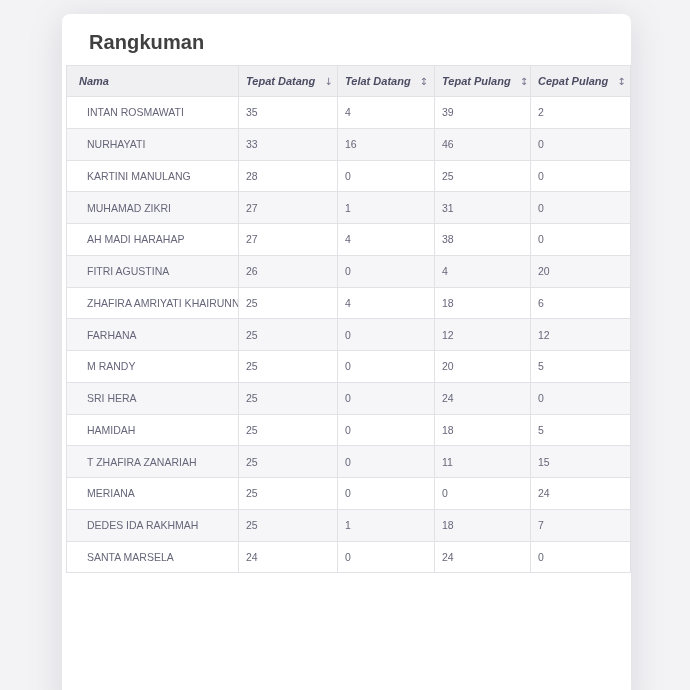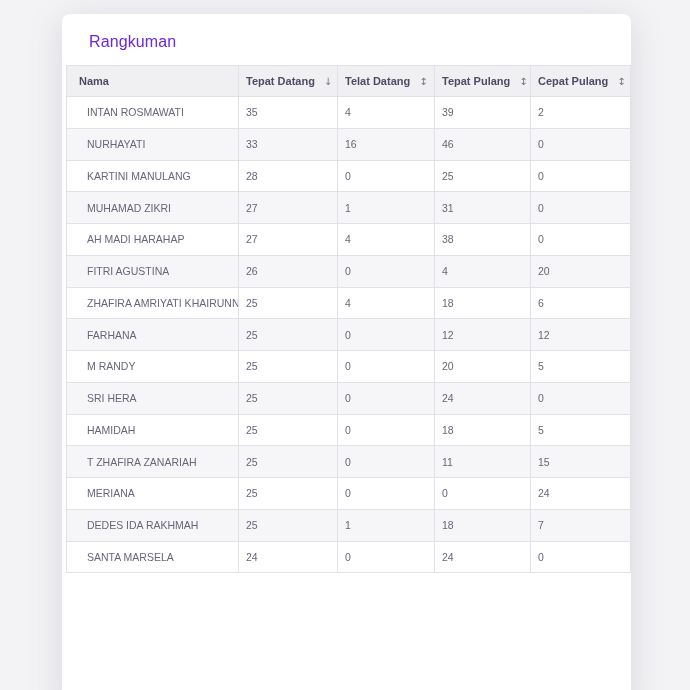--- a/index.html
+++ b/index.html
@@ -17,24 +17,24 @@
     position: absolute;
     left: 62px; top: 14px;
     width: 569px; height: 700px;
     background: #ffffff;
     border-radius: 8px;
     box-shadow: 0 6px 34px rgba(110, 110, 140, 0.20);
     padding-top: 21px;
   }
   .card-title {
     margin-left: 27px;
-    font-size: 16px;
+    font-size: 20px;
     line-height: 14px;
-    font-weight: 400;
-    color: #6d28d9;
+    font-weight: 700;
+    color: #404040;
     letter-spacing: 0.1px;
   }
   table.summary-table {
     border-collapse: collapse;
     table-layout: fixed;
     width: 564px;
     margin-left: 4px;
     margin-top: 16px;
   }
   th, td {
@@ -44,20 +44,21 @@
   }
   th {
     background: #f0f0f2;
     height: 31px;
     font-size: 11px;
     font-weight: 700;
     color: #4c4c64;
     padding: 0 2px 0 7px;
     white-space: nowrap;
     cursor: pointer;
+    font-style: italic;
   }
   th.col-nama { padding-left: 12px; }
   td {
     height: 31.75px;
     font-size: 10.5px;
     color: #66667a;
     padding: 0 2px 0 7px;
     white-space: nowrap;
     overflow: hidden;
     background: #ffffff;

